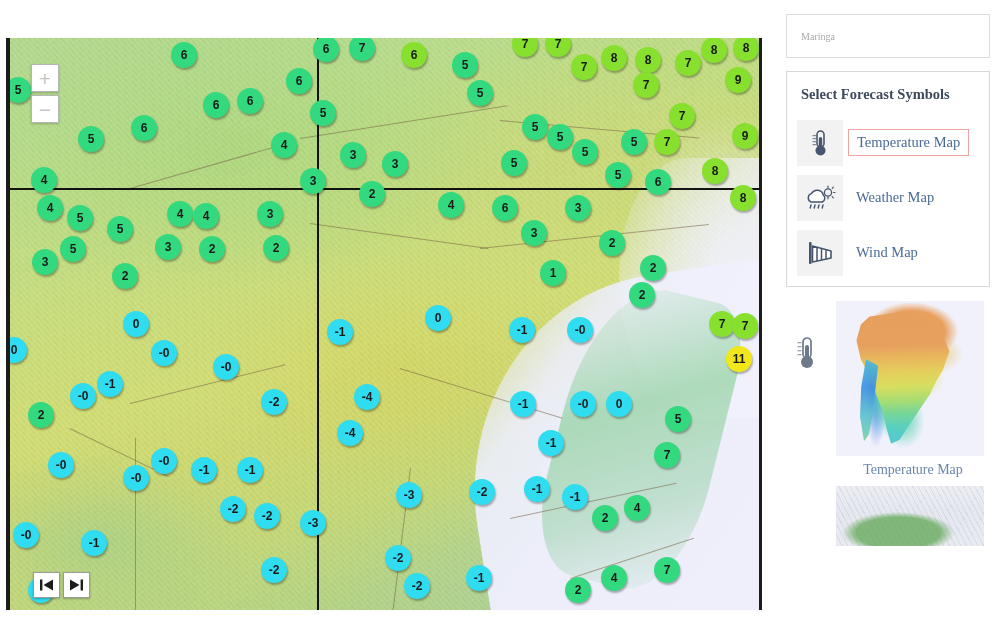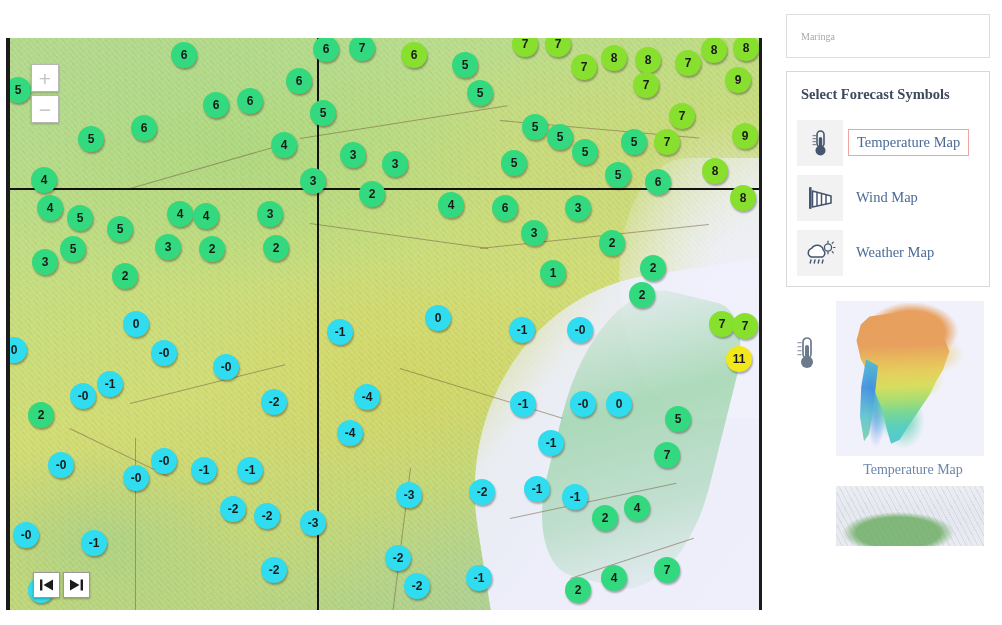--- a/index.html
+++ b/index.html
@@ -581,53 +581,53 @@
             <rect x="5.5" y="10" width="3.6" height="1.2" fill="#7b8aa0"></rect>
             <rect x="5.5" y="13" width="3.6" height="1.2" fill="#7b8aa0"></rect>
             <rect x="5.5" y="16" width="3.6" height="1.2" fill="#7b8aa0"></rect>
           </svg>
         </div>
         <div class="symbol-label selected">Temperature Map</div>
       </div>
 
       <div class="symbol-row">
         <div class="symbol-icon-box">
-          <svg width="30" height="30" viewBox="0 0 30 30">
-            <rect x="4" y="4" width="2.6" height="22" rx="1" fill="#46566e"></rect>
-            <path d="M7.5 8 L26 13 L26 20 L7.5 24 Z" fill="#ffffff" stroke="#46566e" stroke-width="1.6" stroke-linejoin="round"></path>
-            <path d="M12 8.9 L12 23.1" stroke="#46566e" stroke-width="1.5"></path>
-            <path d="M16.5 10.2 L16.5 22.2" stroke="#46566e" stroke-width="1.5"></path>
-            <path d="M21 11.5 L21 21.2" stroke="#46566e" stroke-width="1.5"></path>
-          </svg>
-        </div>
-        <div class="symbol-label">Wind Map</div>
-      </div>
-
-      <div class="symbol-row">
-        <div class="symbol-icon-box">
           <svg width="32" height="28" viewBox="0 0 32 28">
             <circle cx="24" cy="8.5" r="3.6" fill="none" stroke="#46566e" stroke-width="1.3"></circle>
             <g stroke="#46566e" stroke-width="1.2" stroke-linecap="round">
               <line x1="24" y1="2.2" x2="24" y2="3.8"></line>
               <line x1="24" y1="13.2" x2="24" y2="14.8"></line>
               <line x1="29.6" y1="8.5" x2="31" y2="8.5"></line>
               <line x1="28.2" y1="4.3" x2="29.3" y2="3.2"></line>
               <line x1="28.2" y1="12.7" x2="29.3" y2="13.8"></line>
             </g>
             <path d="M7 18 a4.6 4.6 0 0 1 0.6 -8.6 a6.4 6.4 0 0 1 11.7 1.6 a4.2 4.2 0 0 1 -0.9 7 z" fill="#ffffff" stroke="#46566e" stroke-width="1.5" stroke-linejoin="round"></path>
             <g stroke="#46566e" stroke-width="1.4" stroke-linecap="round">
               <line x1="7" y1="21" x2="6.2" y2="24"></line>
               <line x1="11" y1="21" x2="10.2" y2="24"></line>
               <line x1="15" y1="21" x2="14.2" y2="24"></line>
               <line x1="19" y1="21" x2="18.2" y2="24"></line>
             </g>
           </svg>
         </div>
         <div class="symbol-label">Weather Map</div>
       </div>
+
+      <div class="symbol-row">
+        <div class="symbol-icon-box">
+          <svg width="30" height="30" viewBox="0 0 30 30">
+            <rect x="4" y="4" width="2.6" height="22" rx="1" fill="#46566e"></rect>
+            <path d="M7.5 8 L26 13 L26 20 L7.5 24 Z" fill="#ffffff" stroke="#46566e" stroke-width="1.6" stroke-linejoin="round"></path>
+            <path d="M12 8.9 L12 23.1" stroke="#46566e" stroke-width="1.5"></path>
+            <path d="M16.5 10.2 L16.5 22.2" stroke="#46566e" stroke-width="1.5"></path>
+            <path d="M21 11.5 L21 21.2" stroke="#46566e" stroke-width="1.5"></path>
+          </svg>
+        </div>
+        <div class="symbol-label">Wind Map</div>
+      </div>
     </div>
 
     
     <div id="thumbs">
       <div id="thumb-thermo">
         <svg width="26" height="40" viewBox="0 0 26 40">
           <rect x="10" y="5" width="8" height="20" rx="4" fill="none" stroke="#6c7a8c" stroke-width="1.7"></rect>
           <circle cx="14" cy="29" r="6" fill="#6c7a8c"></circle>
           <rect x="12" y="12" width="4" height="16" rx="2" fill="#6c7a8c"></rect>
           <rect x="4.5" y="9" width="4" height="1.3" fill="#97a3b2"></rect>

